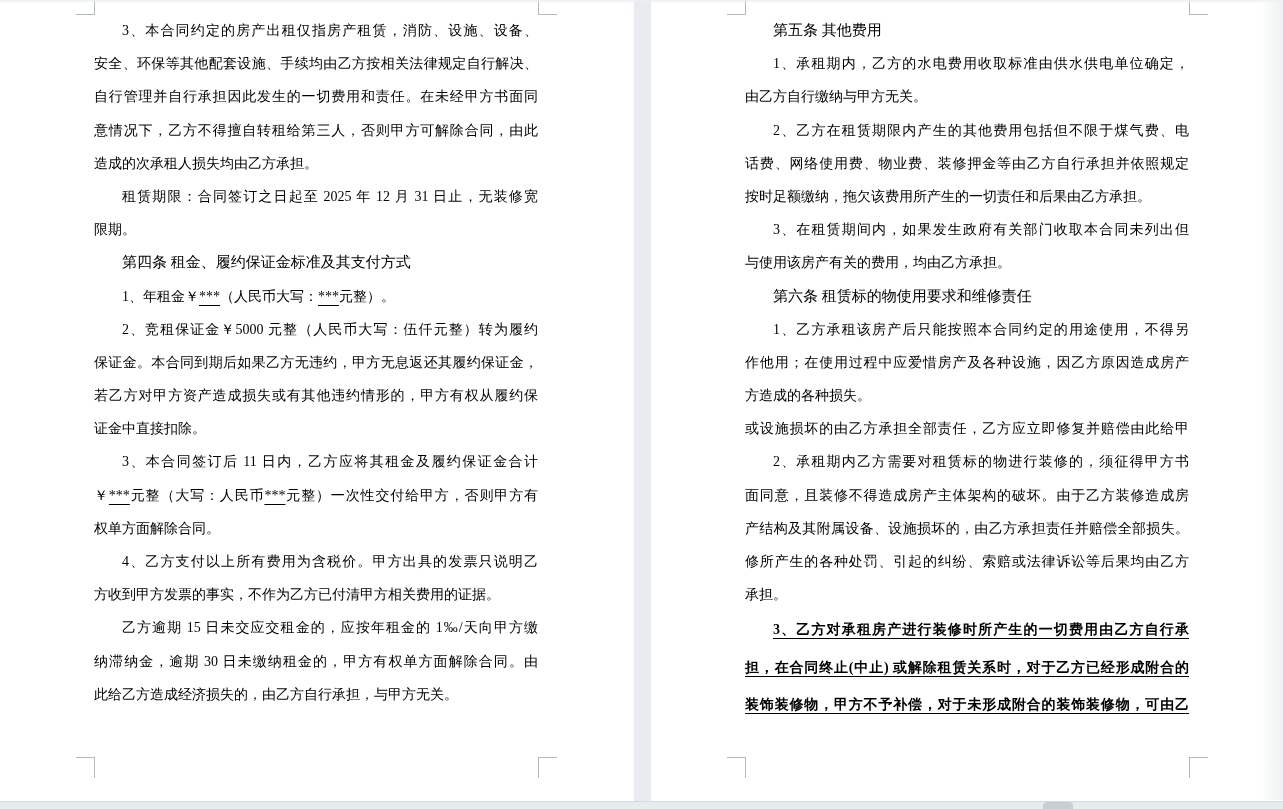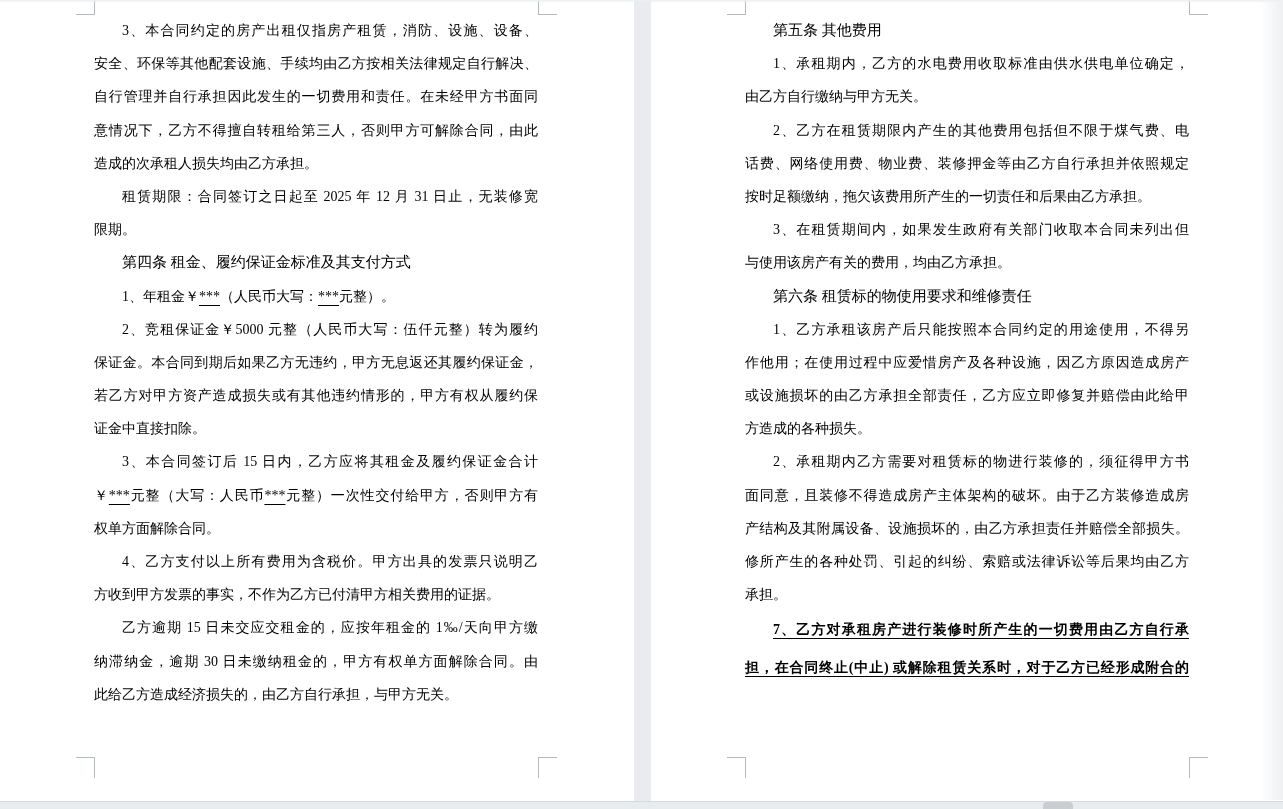--- a/index.html
+++ b/index.html
@@ -57,21 +57,21 @@
         <div class="line j"><span>意情况下，乙方不得擅自转租给第三人，否则甲方可解除合同，由此</span></div>
         <div class="line"><span>造成的次承租人损失均由乙方承担。</span></div>
         <div class="line j ind"><span>租赁期限：合同签订之日起至 2025 年 12 月 31 日止，无装修宽</span></div>
         <div class="line"><span>限期。</span></div>
         <div class="line ind h"><span>第四条 租金、履约保证金标准及其支付方式</span></div>
         <div class="line ind"><span>1、年租金￥</span><span class="useg">***</span><span>（人民币大写：</span><span class="useg">***</span><span>元整）。</span></div>
         <div class="line j ind"><span>2、竞租保证金￥5000 元整（人民币大写：伍仟元整）转为履约</span></div>
         <div class="line j"><span>保证金。本合同到期后如果乙方无违约，甲方无息返还其履约保证金，</span></div>
         <div class="line j"><span>若乙方对甲方资产造成损失或有其他违约情形的，甲方有权从履约保</span></div>
         <div class="line"><span>证金中直接扣除。</span></div>
-        <div class="line j ind"><span>3、本合同签订后 15 日内，乙方应将其租金及履约保证金合计</span></div>
+        <div class="line j ind"><span>3、本合同签订后 11 日内，乙方应将其租金及履约保证金合计</span></div>
         <div class="line j"><span>￥</span><span class="useg">***</span><span>元整（大写：人民币</span><span class="useg">***</span><span>元整）一次性交付给甲方，否则甲方有</span></div>
         <div class="line"><span>权单方面解除合同。</span></div>
         <div class="line j ind"><span>4、乙方支付以上所有费用为含税价。甲方出具的发票只说明乙</span></div>
         <div class="line"><span>方收到甲方发票的事实，不作为乙方已付清甲方相关费用的证据。</span></div>
         <div class="line j ind"><span>乙方逾期 15 日未交应交租金的，应按年租金的 1‰/天向甲方缴</span></div>
         <div class="line j"><span>纳滞纳金，逾期 30 日未缴纳租金的，甲方有权单方面解除合同。由</span></div>
         <div class="line"><span>此给乙方造成经济损失的，由乙方自行承担，与甲方无关。</span></div>
       </div>
   </div>
 
@@ -87,29 +87,30 @@
         <div class="line j ind"><span>1、承租期内，乙方的水电费用收取标准由供水供电单位确定，</span></div>
         <div class="line"><span>由乙方自行缴纳与甲方无关。</span></div>
         <div class="line j ind"><span>2、乙方在租赁期限内产生的其他费用包括但不限于煤气费、电</span></div>
         <div class="line j"><span>话费、网络使用费、物业费、装修押金等由乙方自行承担并依照规定</span></div>
         <div class="line"><span>按时足额缴纳，拖欠该费用所产生的一切责任和后果由乙方承担。</span></div>
         <div class="line j ind"><span>3、在租赁期间内，如果发生政府有关部门收取本合同未列出但</span></div>
         <div class="line"><span>与使用该房产有关的费用，均由乙方承担。</span></div>
         <div class="line ind h"><span>第六条 租赁标的物使用要求和维修责任</span></div>
         <div class="line j ind"><span>1、乙方承租该房产后只能按照本合同约定的用途使用，不得另</span></div>
         <div class="line j"><span>作他用；在使用过程中应爱惜房产及各种设施，因乙方原因造成房产</span></div>
+        <div class="line"><span>方造成的各种损失。</span></div>
         <div class="line j"><span>或设施损坏的由乙方承担全部责任，乙方应立即修复并赔偿由此给甲</span></div>
-        <div class="line"><span>方造成的各种损失。</span></div>
         <div class="line j ind"><span>2、承租期内乙方需要对租赁标的物进行装修的，须征得甲方书</span></div>
         <div class="line j"><span>面同意，且装修不得造成房产主体架构的破坏。由于乙方装修造成房</span></div>
         <div class="line j"><span>产结构及其附属设备、设施损坏的，由乙方承担责任并赔偿全部损失。</span></div>
         <div class="line j"><span>修所产生的各种处罚、引起的纠纷、索赔或法律诉讼等后果均由乙方</span></div>
         <div class="line"><span>承担。</span></div>
-        <div class="line j ind b u tall"><span>7、乙方对承租房产进行装修时所产生的一切费用由乙方自行承</span></div>
+        <div class="line j ind b u tall"><span>3、乙方对承租房产进行装修时所产生的一切费用由乙方自行承</span></div>
         <div class="line j b u tall"><span>担，在合同终止(中止) 或解除租赁关系时，对于乙方已经形成附合的</span></div>
+        <div class="line j b u tall"><span>装饰装修物，甲方不予补偿，对于未形成附合的装饰装修物，可由乙</span></div>
       </div>
   </div>
 
   <div class="top-shade"></div>
   <div class="right-shade"></div>
 
   <div class="hscrollbar">
     <div class="hscroll-thumb"></div>
   </div>
 

